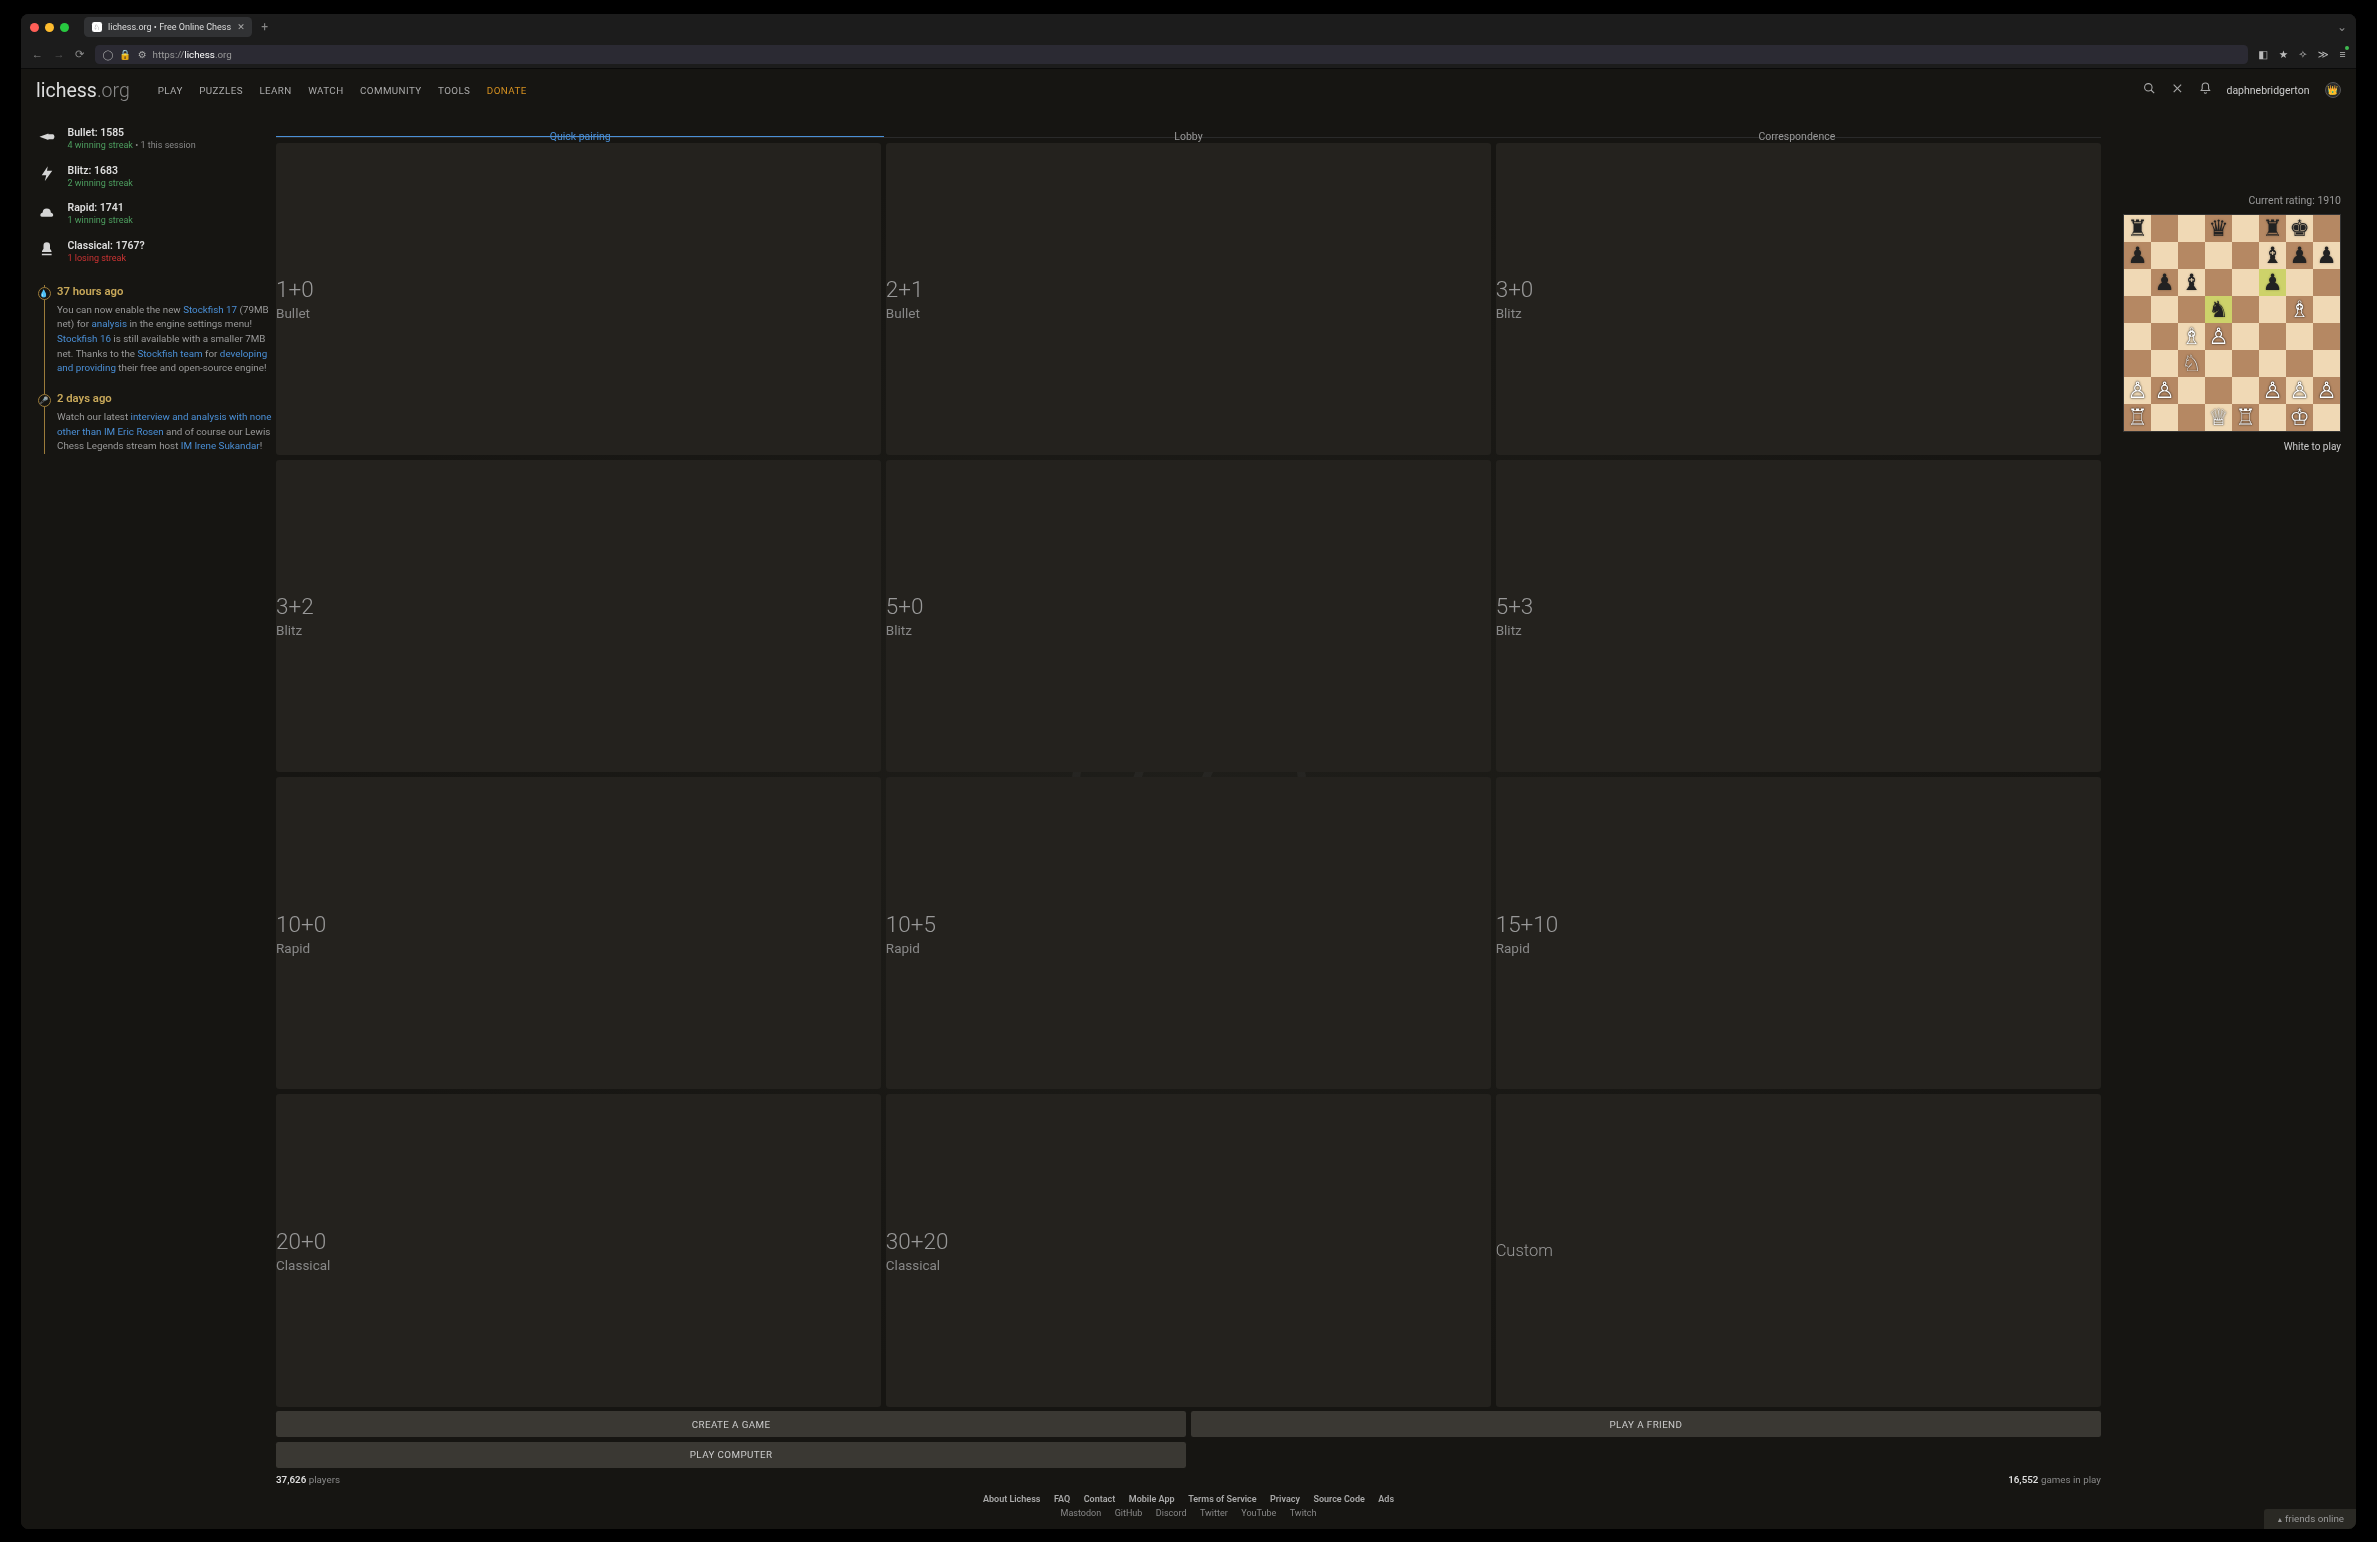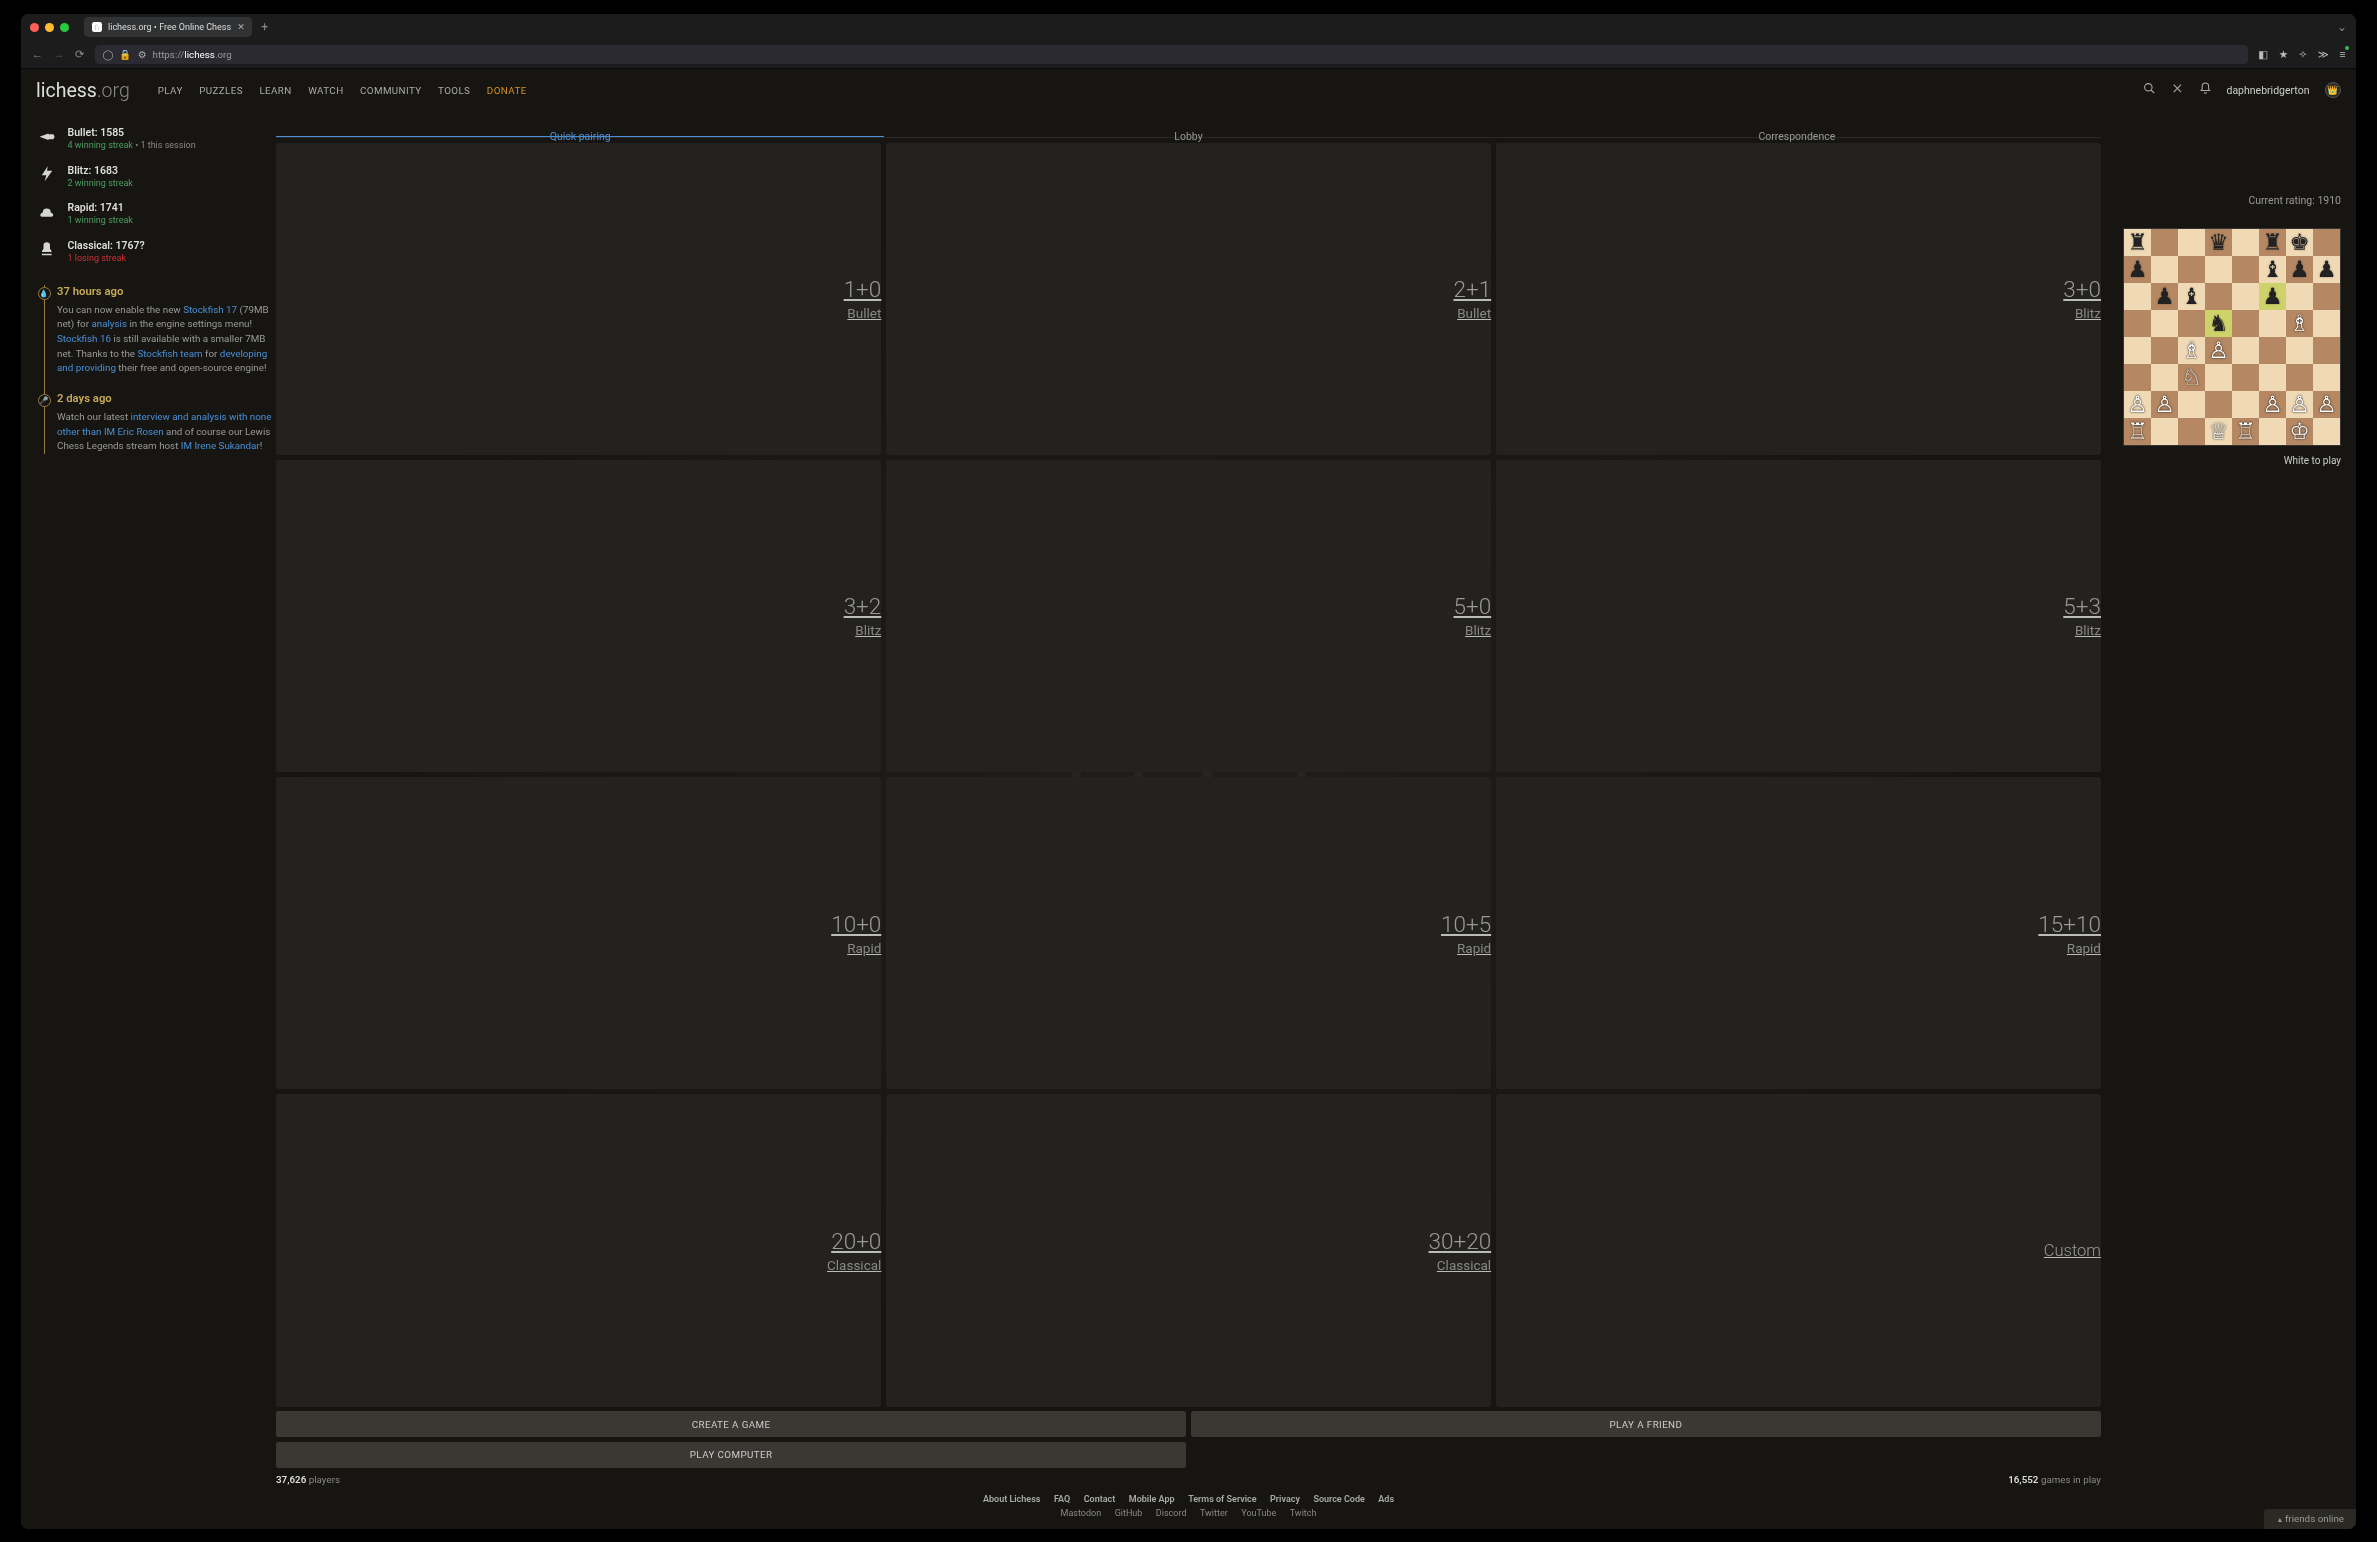--- a/index.html
+++ b/index.html
@@ -199,25 +199,24 @@
   position: absolute;
   inset: 0;
   background: radial-gradient(ellipse at center, rgba(80,80,70,0.15) 0%, transparent 70%);
   pointer-events: none;
 }
 .pair-tile {
   background: #24221e;
   border-radius: 3px;
   display: flex;
   flex-direction: column;
-  align-items: flex-end;
+  align-items: flex-start;
   justify-content: center;
   cursor: pointer;
   position: relative;
-  text-decoration: underline;
 }
 .pair-time { font-size: 22.5px; color: #999; font-weight: 300; }
 .pair-type { font-size: 13.5px; color: #888; margin-top: 3px; }
 .pair-tile.custom .pair-time { font-size: 16.5px; }
 
 .knight-bg {
   position: absolute;
   top: 50%; left: 50%;
   transform: translate(-50%, -50%);
   width: 270px; height: 270px;
@@ -244,21 +243,21 @@
 .stats-row {
   display: flex;
   justify-content: space-between;
   margin-top: 6px;
   font-size: 9.8px;
   color: #888;
 }
 .stats-row .num { color: #ddd; font-weight: 600; }
 
 .right-rail { padding-top: 83px; display: flex; flex-direction: column; align-items: flex-end; }
-.puzzle-rating { color: #999; font-size: 10.5px; margin-bottom: 21px; }
+.puzzle-rating { color: #999; font-size: 10.5px; margin-bottom: 7px; }
 .board {
   width: 218px; height: 218px;
   display: grid;
   grid-template-columns: repeat(8, 1fr);
   grid-template-rows: repeat(8, 1fr);
   border: 0.8px solid #333;
 }
 .sq { display: flex; align-items: center; justify-content: center; font-size: 21px; line-height: 1; }
 .sq.light { background: #f0d9b5; }
 .sq.dark { background: #b58863; }

